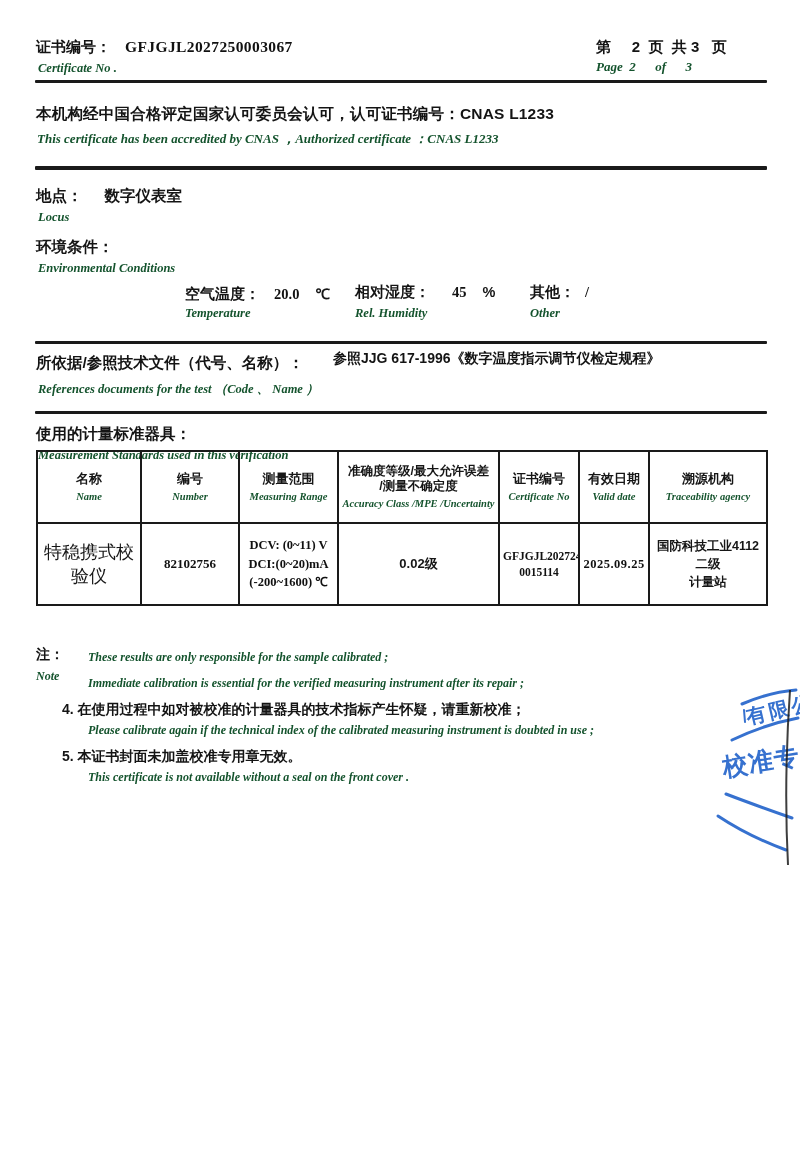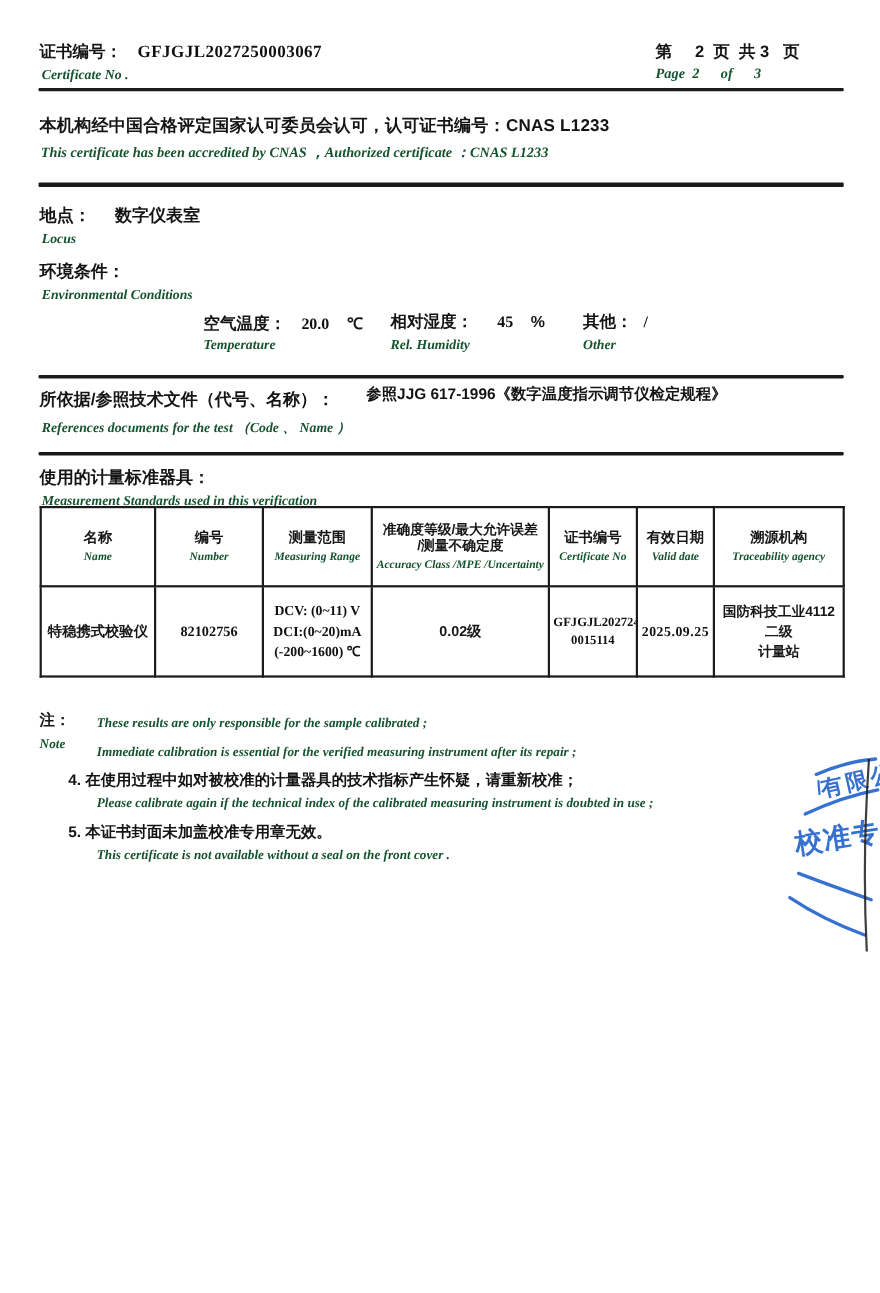--- a/index.html
+++ b/index.html
@@ -41,29 +41,29 @@
   
   .ref-zh{left:36px;top:353px;font-size:15.5px;}
   .ref-val{left:333px;top:350px;font-size:14px;}
   .ref-en{left:38px;top:381px;font-size:12.5px;}
 
   
   .std-zh{left:36px;top:424px;font-size:15.5px;}
   .std-en{left:38px;top:448px;font-size:12.5px;}
 
   
-  .tblwrap{left:36px;top:460px;border-radius:28px;}
+  .tblwrap{left:36px;top:450px;border-radius:28px;}
   table.std{border-collapse:collapse;table-layout:fixed;width:730px;}
   table.std th,table.std td{border:2px solid #1a1a1a;text-align:center;vertical-align:middle;padding:2px 3px;overflow:hidden;}
   table.std th{height:66px;font-weight:700;}
   table.std td{height:76px;}
   .h-zh{font-size:13px;font-weight:700;line-height:1.25;}
   .h-zh.small{font-size:12.5px;}
   .h-en{font-size:10.5px;margin-top:3px;line-height:1.15;}
-  .c-name{font-size:13px;font-weight:700;}
+  .c-name{font-size:18px;font-weight:400;}
   .c-num{font-size:13px;}
   .c-range{font-size:12.5px;line-height:1.5;}
   .c-acc{font-size:13px;font-weight:700;}
   .c-cert{font-size:11.5px;line-height:1.4;}
   .c-date{font-size:12.5px;letter-spacing:.5px;}
   .c-agency{font-size:12.5px;font-weight:700;line-height:1.45;}
 
   
   .notes{left:36px;top:646px;width:700px;display:flex;}
   .notes-col1{width:26px;flex:0 0 26px;}

